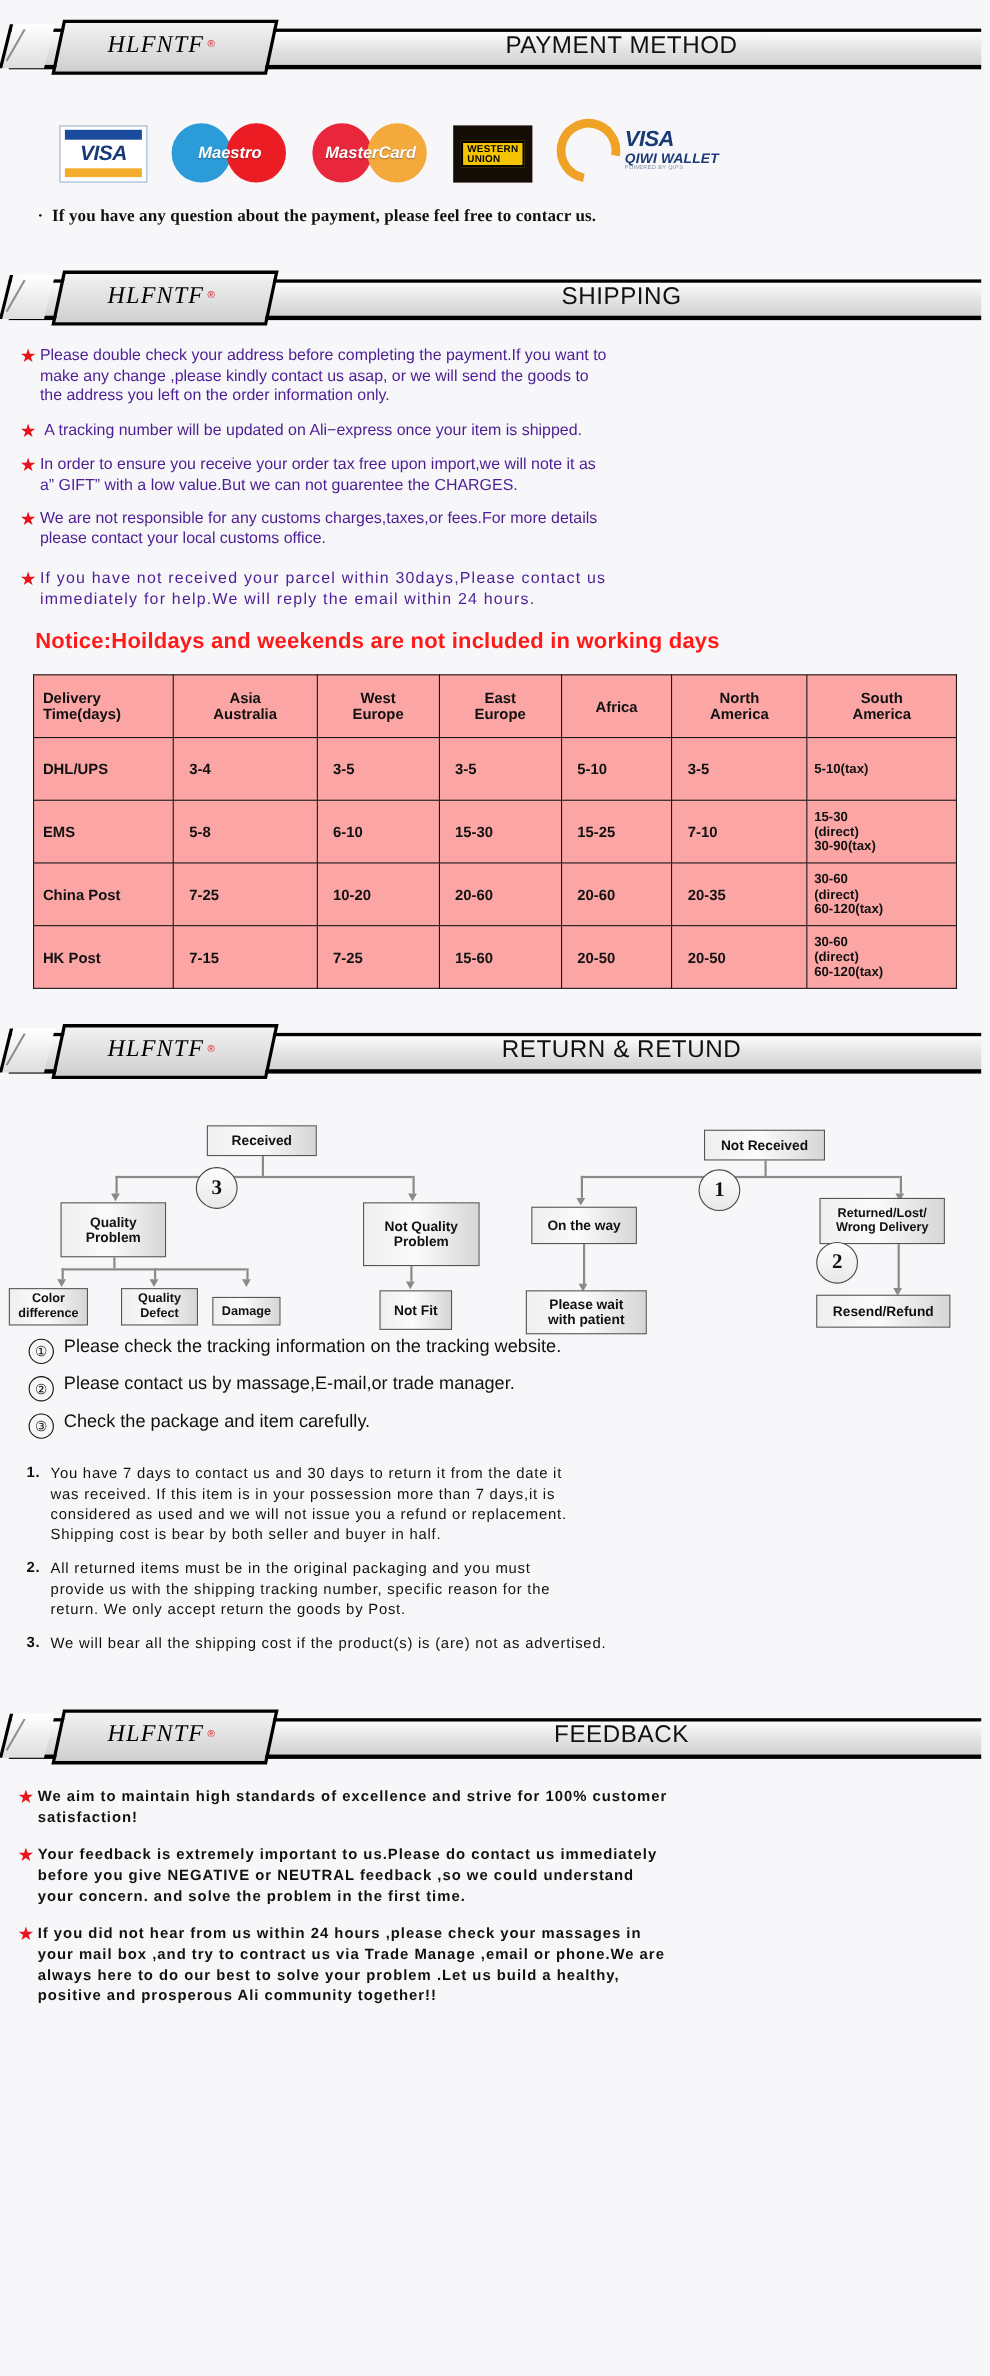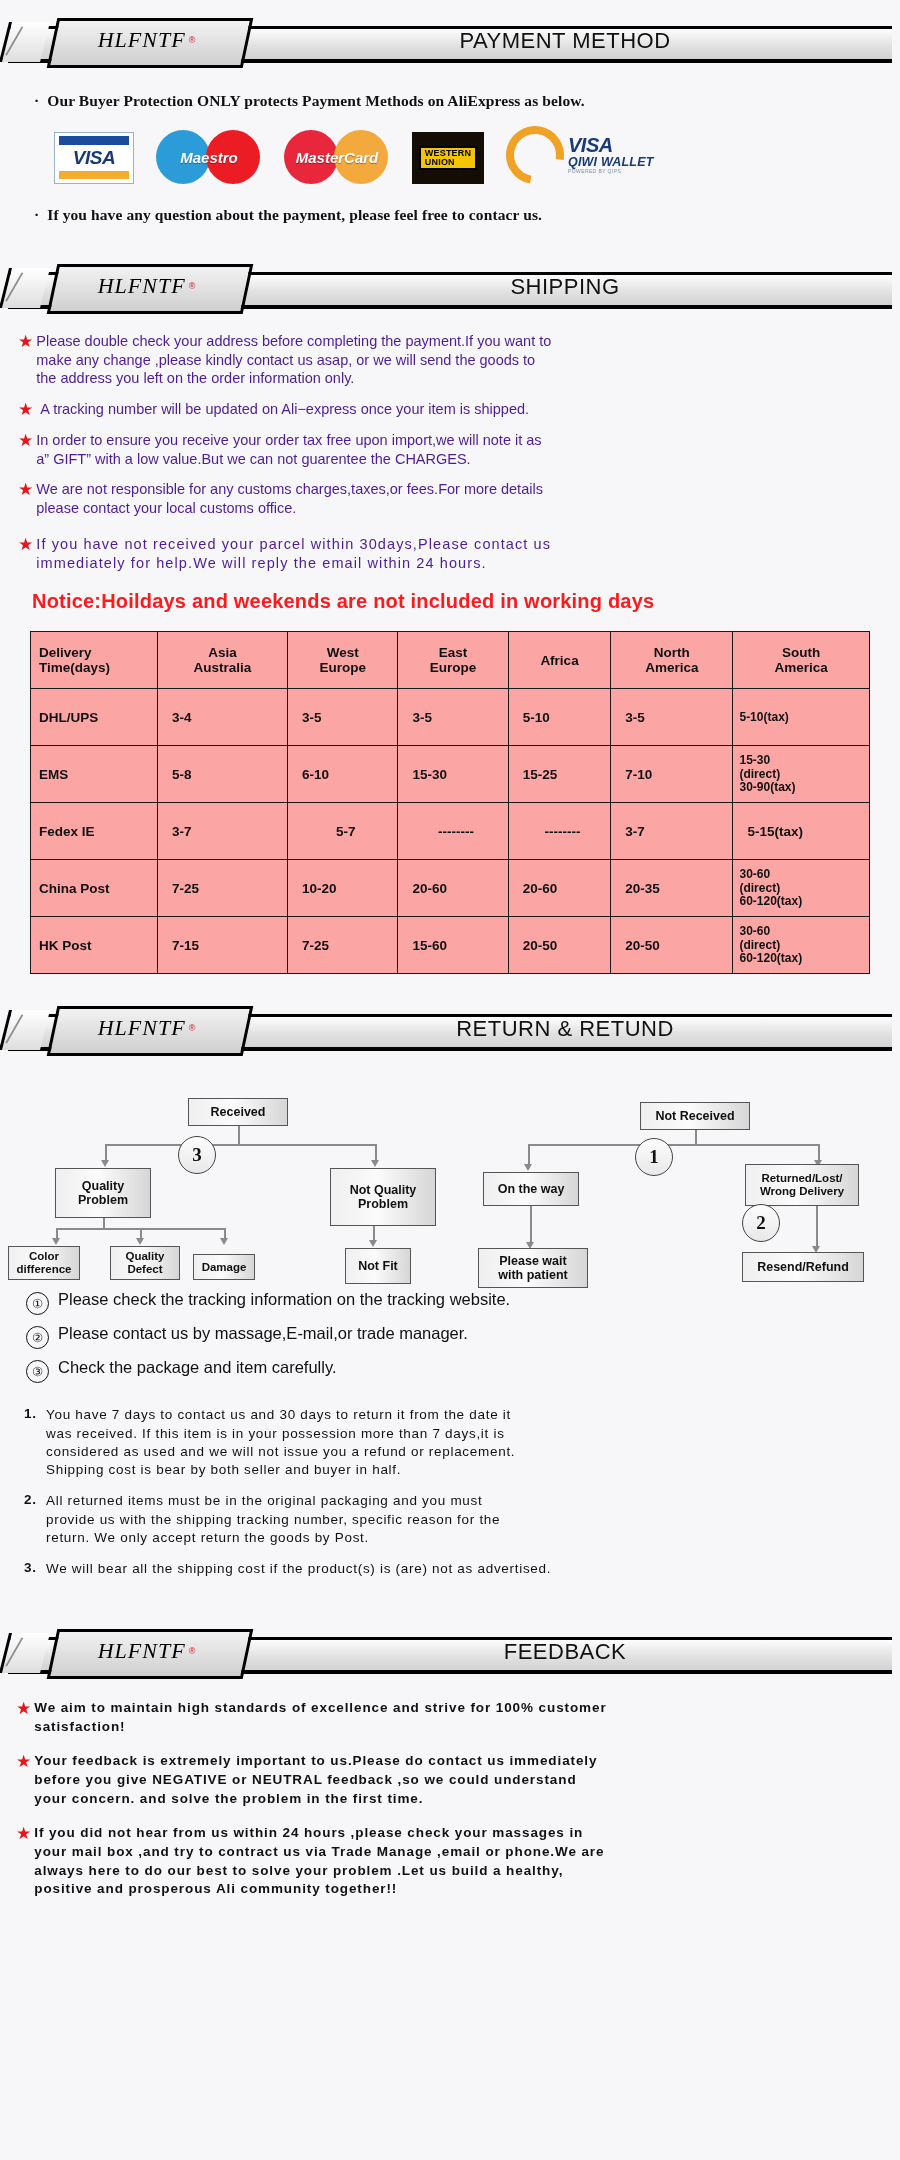--- a/index.html
+++ b/index.html
@@ -167,23 +167,20 @@
     <div class="flag"></div>
     <div class="tab"></div>
     <div class="tabtext">
       <span>HLFNTF</span>
         <span class="reg">®</span>
     </div>
     <div class="title">PAYMENT METHOD</div>
   </div>
 
   <div class="pay-wrap">
-    <div class="pay-line">
-      <span class="dot">·</span><span>Our Buyer Protection ONLY protects Payment Methods on AliExpress as below.</span>
-    </div>
 
     <div class="logos">
       <div class="logo">
         <div class="visa-card">
           <div class="top"></div>
           <div class="mid">VISA</div>
           <div class="bot"></div>
         </div>
       </div>
 
@@ -303,29 +300,20 @@
         <td class="c1">5-8</td>
         <td class="c2">6-10</td>
         <td class="c3">15-30</td>
         <td class="c4">15-25</td>
         <td class="c5">7-10</td>
         <td class="multi">15-30
 (direct)
 30-90(tax)</td>
       </tr>
       <tr>
-        <td class="c0 rowhead">Fedex IE</td>
-        <td class="c1">3-7</td>
-        <td class="c2" style="text-align:center">5-7</td>
-        <td class="c3" style="text-align:center">--------</td>
-        <td class="c4" style="text-align:center">--------</td>
-        <td class="c5">3-7</td>
-        <td class="c5">5-15(tax)</td>
-      </tr>
-      <tr>
         <td class="c0 rowhead">China Post</td>
         <td class="c1">7-25</td>
         <td class="c2">10-20</td>
         <td class="c3">20-60</td>
         <td class="c4">20-60</td>
         <td class="c5">20-35</td>
         <td class="multi">30-60
 (direct)
 60-120(tax)</td>
       </tr>

